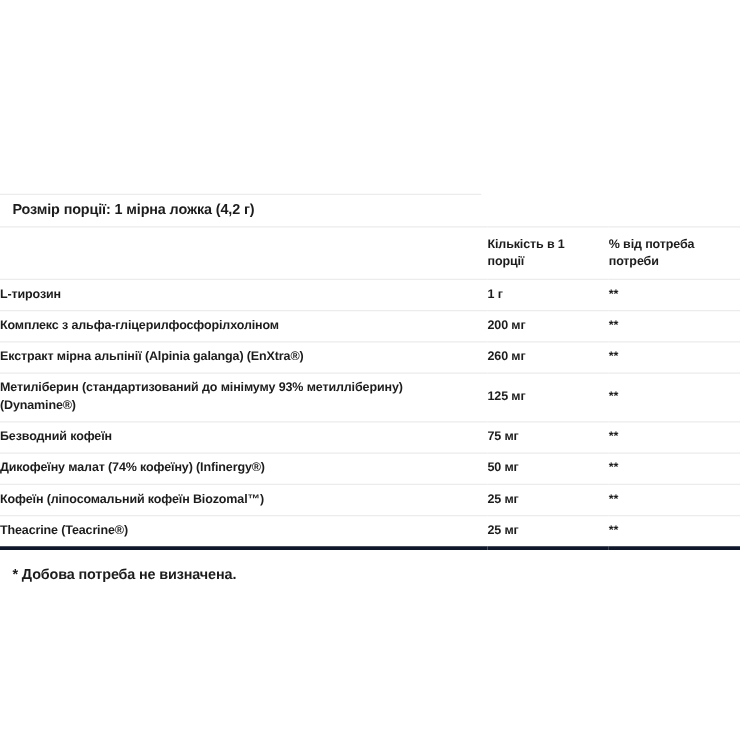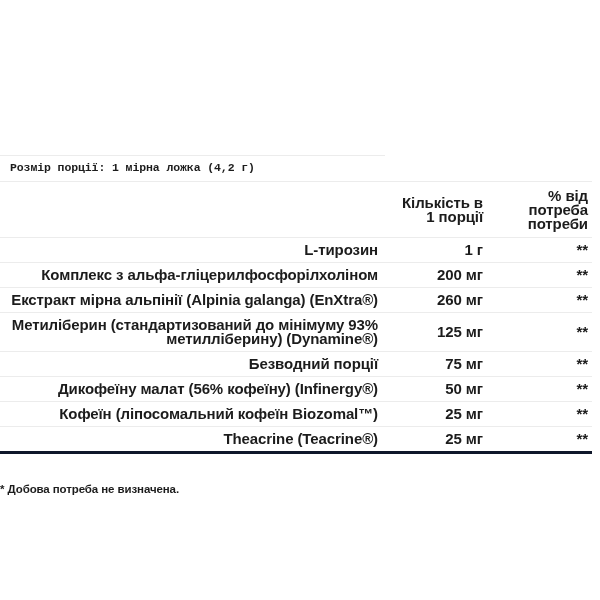--- a/index.html
+++ b/index.html
@@ -27,21 +27,20 @@
     margin-top: 155px;
   }
   .serving-row {
     position: relative;
     padding: 6px 0 6px 10px;
     font-size: 11.5px;
     font-weight: bold;
     letter-spacing: -0.1px;
     color: #1c1c1c;
     line-height: 14px;
-    font-family: Liberation Mono, monospace;
   }
   
   .serving-row::before {
     content: "";
     position: absolute;
     left: 0;
     top: 0;
     width: 385px;
     height: 1px;
     background: #ececec;
@@ -53,46 +52,46 @@
     border-collapse: collapse;
     table-layout: fixed;
   }
   .nutri-table col.c-name   { width: 390px; }
   .nutri-table col.c-amount { width: 97px;  }
   .nutri-table col.c-dv     { width: 105px; }
 
   .nutri-table th,
   .nutri-table td {
     border-top: 1px solid #ececec;
-    text-align: right;
+    text-align: left;
     vertical-align: middle;
-    font-size: 15px;
+    font-size: 10px;
     font-weight: bold;
     letter-spacing: -0.1px;
     color: #1c1c1c;
     line-height: 14px;
     padding: 5px 4px 5px 0;
   }
   .nutri-table th {
     padding-top: 7px;
     padding-bottom: 6px;
   }
   .nutri-table th.h-name { padding-left: 10px; }
-  .nutri-table td.t-name { padding-left: 10px; padding-right: 12px; }
+  .nutri-table td.t-name { padding-right: 12px; }
   .nutri-table tr.last-row td { border-bottom: 3px solid #0f172a; }
 
   .dv-mark {
     letter-spacing: 0.5px;
     font-size: 11.5px;
   }
 
   
   .footnotes {
-    margin-top: 28px;
-    padding-left: 0;
+    margin-top: 13px;
+    padding-left: 10px;
   }
   .footnote {
     font-size: 11.5px;
     font-weight: bold;
     letter-spacing: -0.1px;
     color: #1c1c1c;
     line-height: 15px;
   }
 </style>
 </head>
@@ -132,26 +131,26 @@
         <td class="t-name">Екстракт мірна альпінії (Alpinia galanga) (EnXtra®)</td>
         <td>260 мг</td>
         <td class="dv-mark">**</td>
       </tr>
       <tr>
         <td class="t-name">Метиліберин (стандартизований до мінімуму 93% метиллiберину) (Dynamine®)</td>
         <td>125 мг</td>
         <td class="dv-mark">**</td>
       </tr>
       <tr>
-        <td class="t-name">Безводний порції</td>
+        <td class="t-name">Безводний кофеїн</td>
         <td>75 мг</td>
         <td class="dv-mark">**</td>
       </tr>
       <tr>
-        <td class="t-name">Дикофеїну малат (56% кофеїну) (Infinergy®)</td>
+        <td class="t-name">Дикофеїну малат (74% кофеїну) (Infinergy®)</td>
         <td>50 мг</td>
         <td class="dv-mark">**</td>
       </tr>
       <tr>
         <td class="t-name">Кофеїн (ліпосомальний кофеїн Biozomal™)</td>
         <td>25 мг</td>
         <td class="dv-mark">**</td>
       </tr>
       <tr class="last-row">
         <td class="t-name">Theacrine (Teacrine®)</td>

